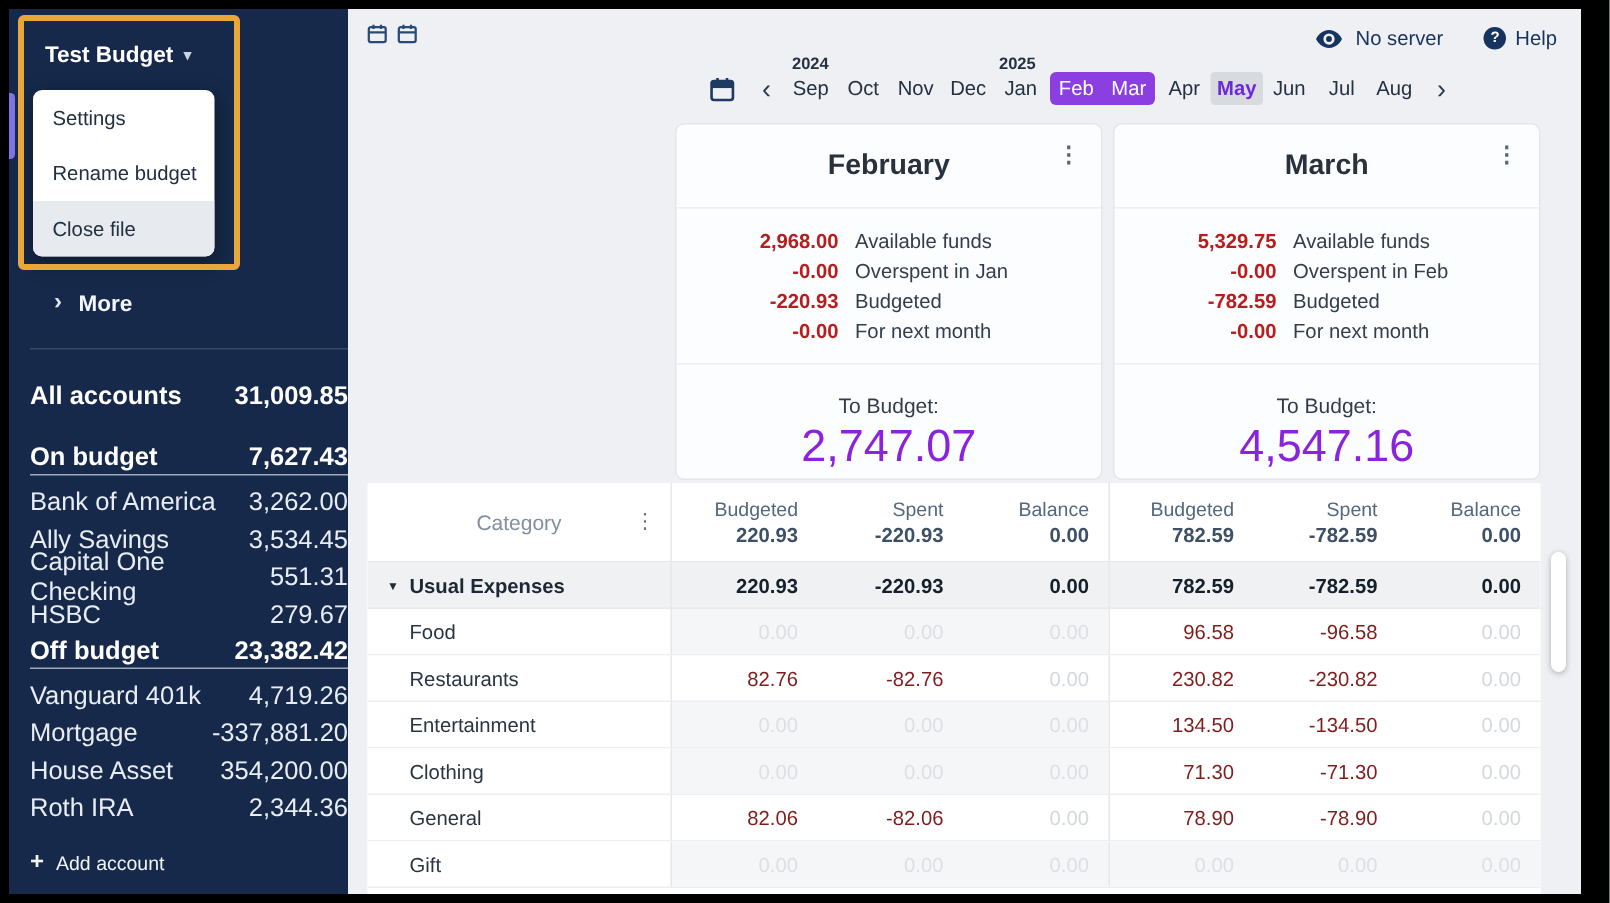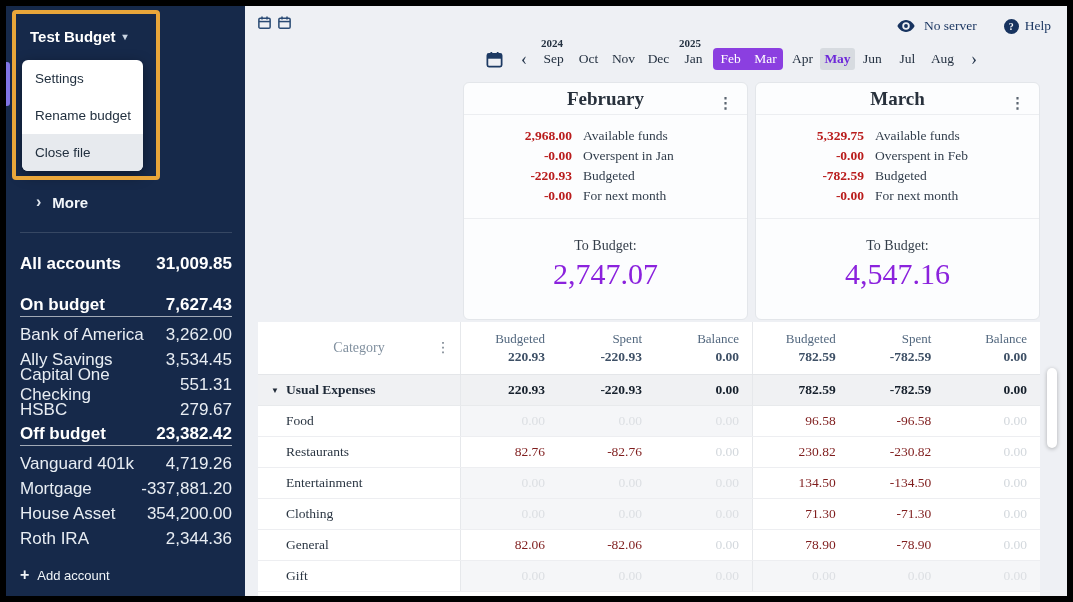--- a/index.html
+++ b/index.html
@@ -56,23 +56,22 @@
   #all-accounts-row { height:26px; margin-bottom:16px; }
   #off-budget-head { margin-top:0; }
   #add-account {
     position:absolute; left:14px; bottom:12px; display:flex; align-items:center;
     gap:8px; font-size:13px; color:#f0f4f8; cursor:pointer;
   }
   #add-account .plus { font-size:16px; font-weight:bold; }
 
   
   #main {
-    position:absolute; left:245px; top:6px; width:822px; height:590px;
+    position:absolute; left:232px; top:6px; width:822px; height:590px;
     background:#eef0f4;
-    font-family:Liberation Serif, serif;
   }
   #view-toggles {
     position:absolute; left:12px; top:9px; display:flex; gap:5px; color:#2a4a74;
   }
   #status-bar {
     position:absolute; right:16px; top:12px; display:flex; align-items:center;
     font-size:13.5px; color:#17335f; font-weight:500;
   }
   #status-bar .eye { margin-right:9px; display:flex; }
   #help-wrap { display:flex; align-items:center; gap:6px; margin-left:27px; cursor:pointer; }
@@ -100,21 +99,21 @@
   }
   #year-left { left:296px; } #year-right { left:434px; }
 
   
   .card {
     position:absolute; top:76px; width:285px; height:238px; background:#fcfdfe;
     border:1px solid #e3e6ea; border-radius:6px;
   }
   #card-feb { left:218px; } #card-mar { left:510px; }
   .card-title {
-    height:32px; display:flex; align-items:center; justify-content:center;
+    height:56px; display:flex; align-items:center; justify-content:center;
     font-size:19px; font-weight:600; color:#28313c; border-bottom:1px solid #eceef1;
     position:relative;
   }
   .card-kebab {
     position:absolute; right:14px; top:11px; color:#5a6570; font-size:15px;
     cursor:pointer; letter-spacing:0;
   }
   .summary { padding:11px 0 12px; border-bottom:1px solid #eceef1; }
   .sum-line { display:flex; height:20px; align-items:center; font-size:13.5px; }
   .sum-val { width:108px; text-align:right; font-weight:bold; color:#b91c1c; }

